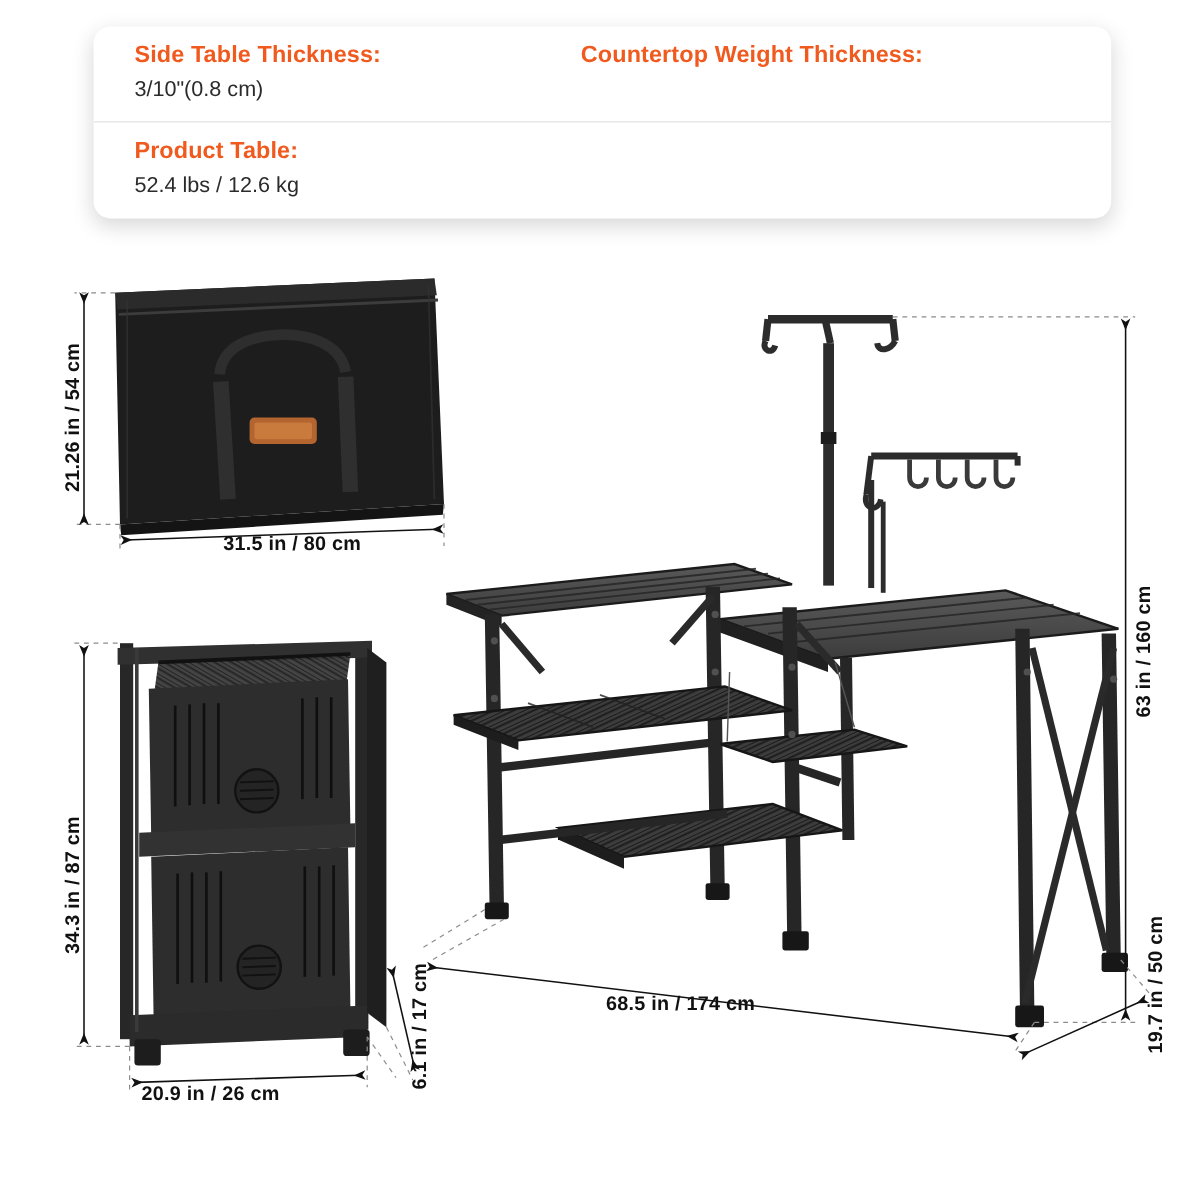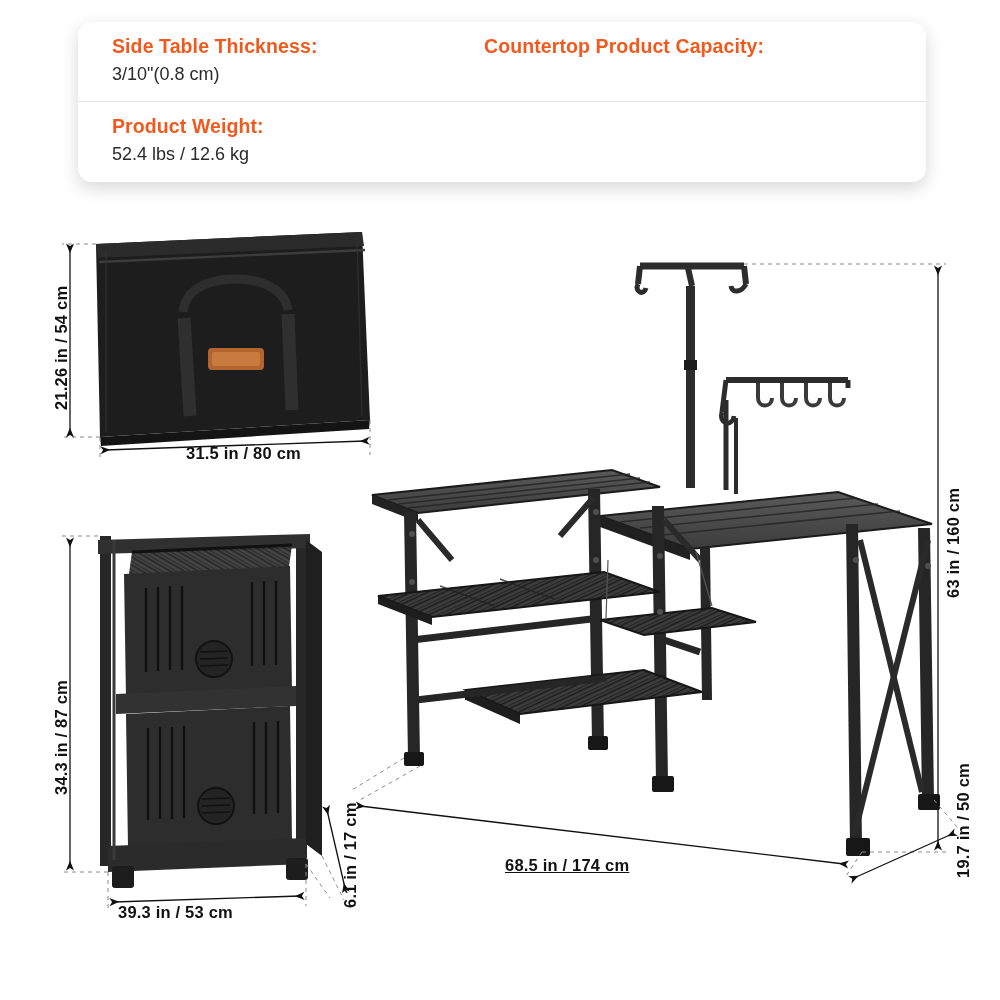--- a/index.html
+++ b/index.html
@@ -78,26 +78,26 @@
 </head>
 <body>
 
 <div class="spec-panel">
   <div class="spec-row top">
     <div class="spec-cell c1">
       <div class="spec-label">Side Table Thickness:</div>
       <div class="spec-value">3/10"(0.8 cm)</div>
     </div>
     <div class="spec-cell c2">
-      <div class="spec-label">Countertop Product Capacity:</div>
+      <div class="spec-label">Countertop Weight Thickness:</div>
     </div>
   </div>
   <div class="spec-row">
     <div class="spec-cell c1">
-      <div class="spec-label">Product Weight:</div>
+      <div class="spec-label">Product Table:</div>
       <div class="spec-value">52.4 lbs / 12.6 kg</div>
     </div>
   </div>
 </div>
 
 <div class="canvas">
 
   <svg width="1000" height="1000" viewBox="0 0 1000 1000" style="position:absolute;left:0;top:0;">
 
     <defs>
@@ -334,19 +334,19 @@
       <line x1="938" y1="270" x2="938" y2="846" marker-start="url(#arrA)" marker-end="url(#arrB)"></line>
       <line x1="360" y1="806" x2="844" y2="864" marker-start="url(#arrA)" marker-end="url(#arrB)"></line>
       <line x1="854" y1="878" x2="952" y2="834" marker-start="url(#arrA)" marker-end="url(#arrB)"></line>
     </g>
   </svg>
 
   <div class="dim-label vert" style="left:52px; top:410px;">21.26 in / 54 cm</div>
   <div class="dim-label" style="left:186px; top:444px;">31.5 in / 80 cm</div>
 
   <div class="dim-label vert" style="left:52px; top:795px;">34.3 in / 87 cm</div>
-  <div class="dim-label" style="left:118px; top:903px;">39.3 in / 53 cm</div>
+  <div class="dim-label" style="left:118px; top:903px;">20.9 in / 26 cm</div>
   <div class="dim-label vert" style="left:341px; top:908px;">6.1 in / 17 cm</div>
 
   <div class="dim-label vert" style="left:944px; top:598px;">63 in / 160 cm</div>
-  <div class="dim-label" style="left:505px; top:856px;text-decoration:underline;">68.5 in / 174 cm</div>
+  <div class="dim-label" style="left:505px; top:828px;">68.5 in / 174 cm</div>
   <div class="dim-label vert" style="left:954px; top:878px;">19.7 in / 50 cm</div>
 </div>
 
 </body></html>

